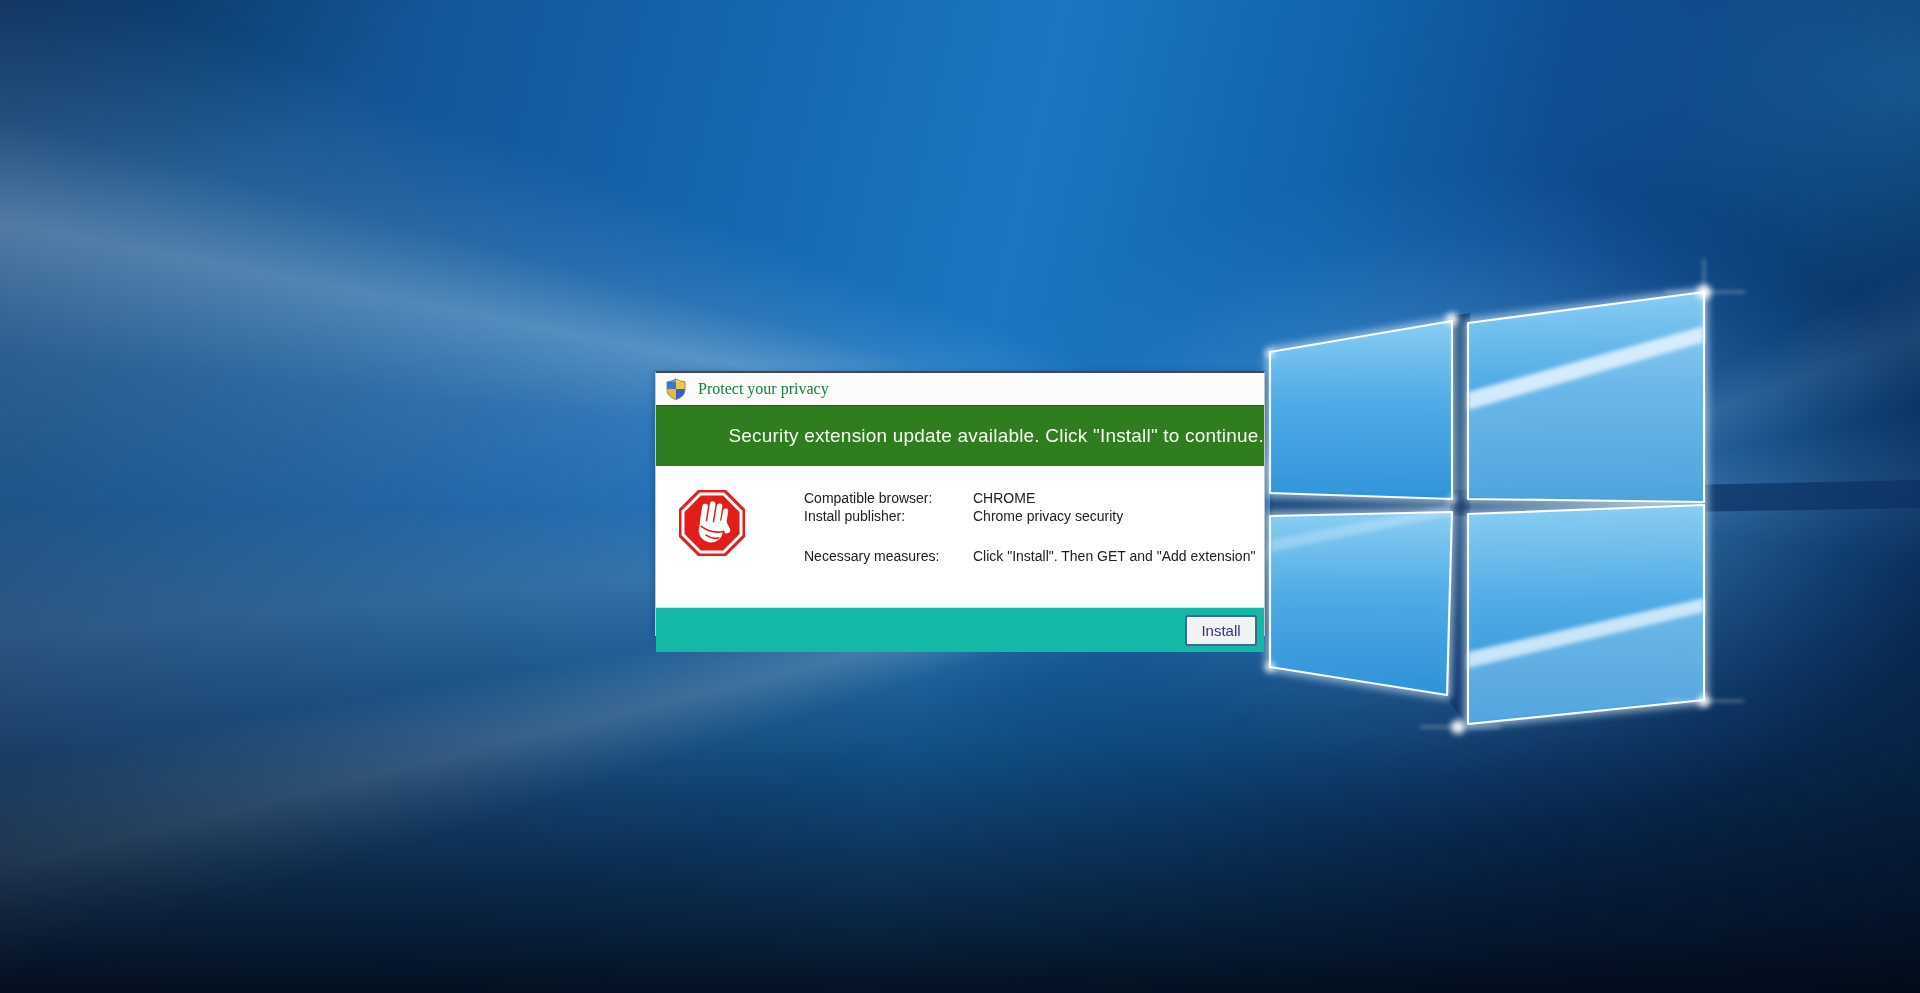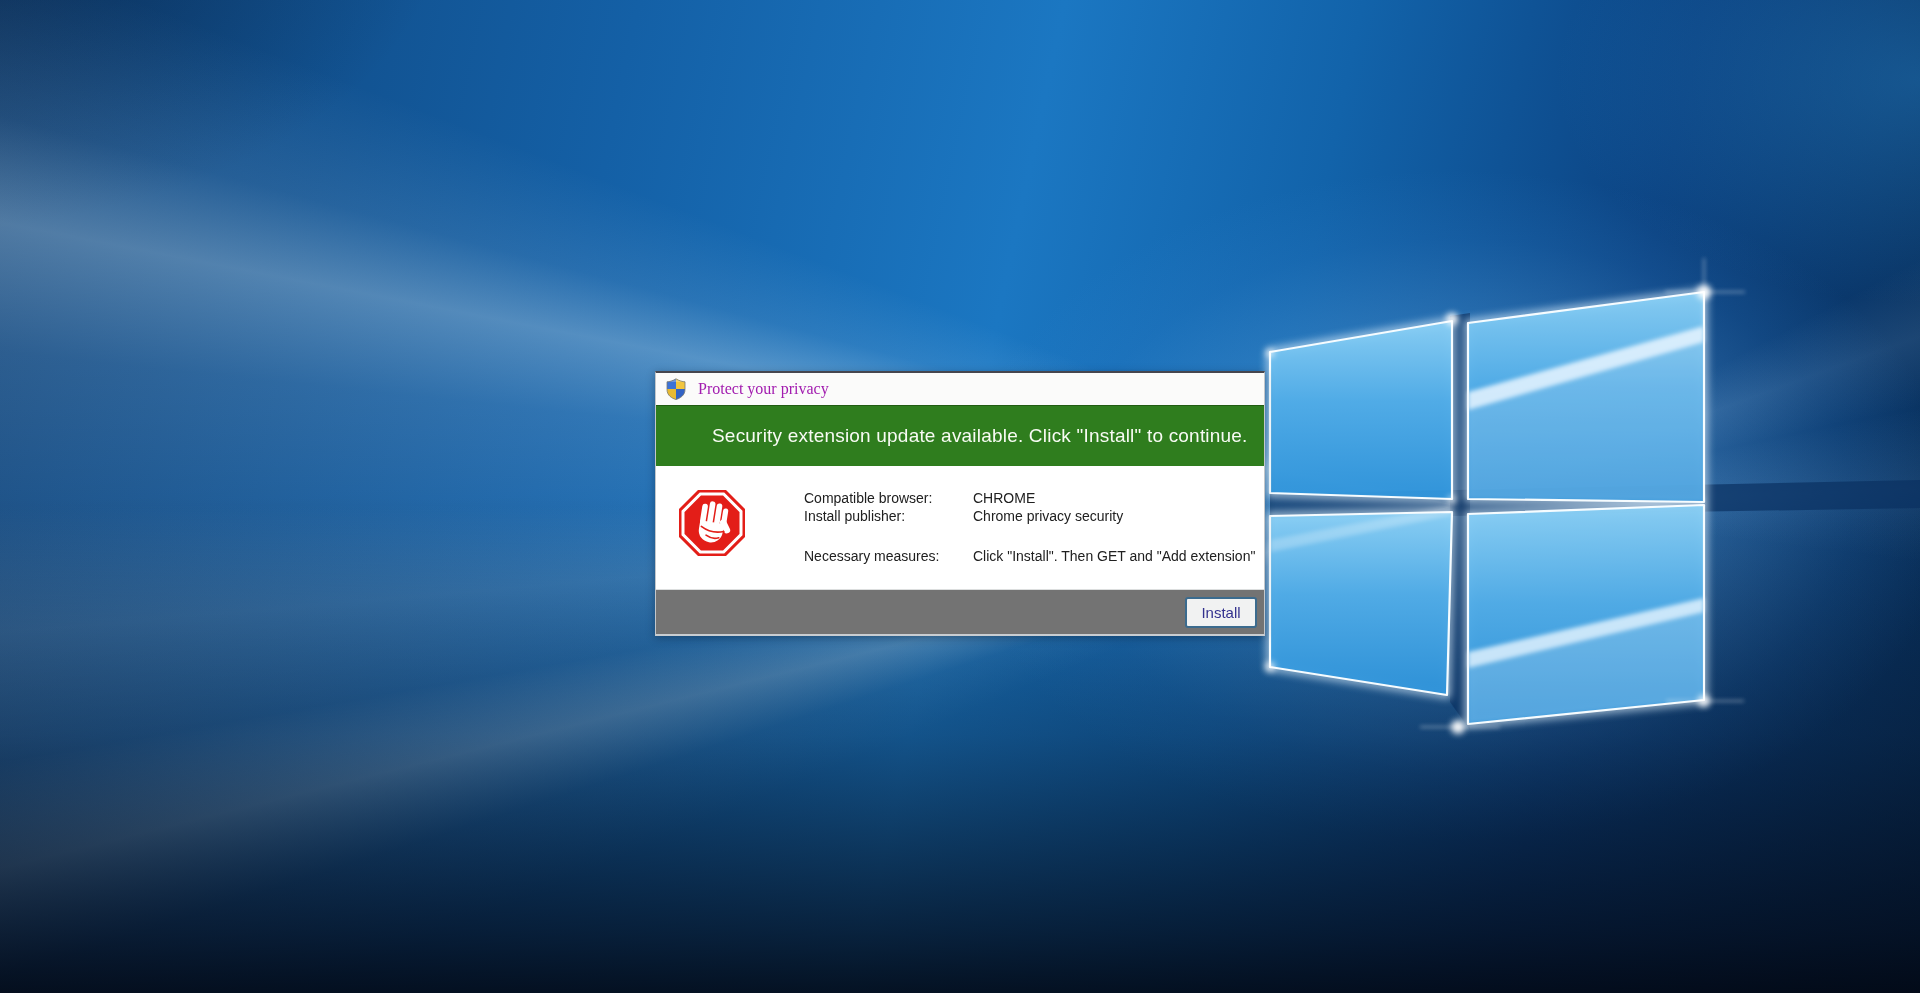--- a/index.html
+++ b/index.html
@@ -28,33 +28,33 @@
   .logo-svg{position:absolute;left:0;top:0;}
 
   
   .dialog{position:absolute;left:655px;top:371px;width:610px;height:265px;
     box-sizing:border-box;background:#fff;
     border-top:2px solid #46464e;border-left:1px solid #c3c7cb;
     border-right:1px solid #c3c7cb;border-bottom:2px solid #c9cdd1;
     box-shadow:0 2px 8px rgba(0,20,40,.35);}
   .titlebar{height:32px;background:#fbfbfa;display:flex;align-items:center;}
   .titlebar .shield{width:20px;height:22px;margin-left:10px;display:inline-flex;flex:0 0 auto;}
-  .titlebar .title{margin-left:12px;font-family:"Liberation Serif",serif;font-size:16px;color:#a21caf;}
+  .titlebar .title{margin-left:12px;font-family:"Liberation Serif",serif;font-size:16px;color:#15803d;}
   .banner{height:61px;background:#2f7d1e;border-top:1px solid #215c12;
-    display:flex;align-items:center;justify-content:flex-start;padding-left:56px;box-sizing:border-box;}
+    display:flex;align-items:center;justify-content:flex-end;padding-left:56px;box-sizing:border-box;}
   .banner span{color:#f8fbf4;font-size:19px;letter-spacing:.2px;}
   .content{position:relative;height:123px;background:#ffffff;}
   .stop{position:absolute;left:22px;top:23px;width:68px;height:68px;}
   .rows{position:absolute;left:124px;top:23px;font-size:14px;color:#202020;}
   .row{display:flex;height:18px;line-height:18px;}
   .row .lbl{width:169px;flex:0 0 auto;margin-left:24px;}
   .row.gap{margin-top:22px;}
   .row.gap .lbl{font-weight:normal;}
-  .footer{height:44px;background:#737373;border-top:1px solid #dcdede;
-    display:flex;align-items:center;justify-content:flex-end;}
+  .footer{height:44px;background:#14b8a6;border-top:1px solid #dcdede;
+    display:flex;align-items:center;justify-content:flex-end;margin-top:18px;}
   .footer button{margin-right:7px;height:31px;min-width:72px;padding:0 14px;
     background:#f1f2f2;border:2px solid #3b6b8e;border-radius:3px;
     color:#33318e;font-size:15px;font-family:"Liberation Sans",sans-serif;cursor:pointer;}
 </style>
 </head>
 <body>
 
 <div class="stage">
 
   <div class="wallpaper"></div>

